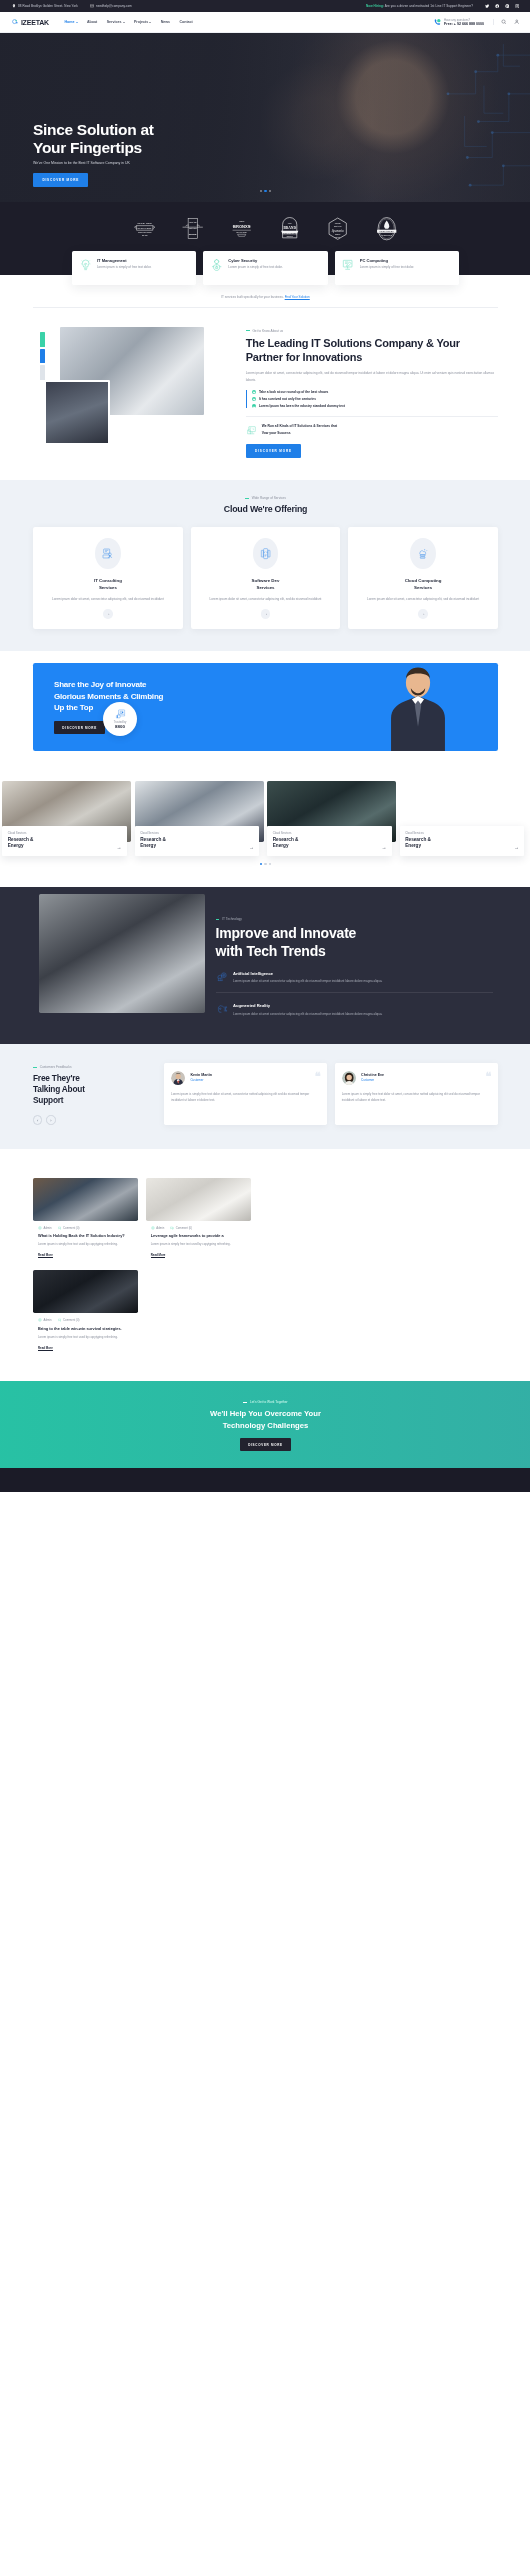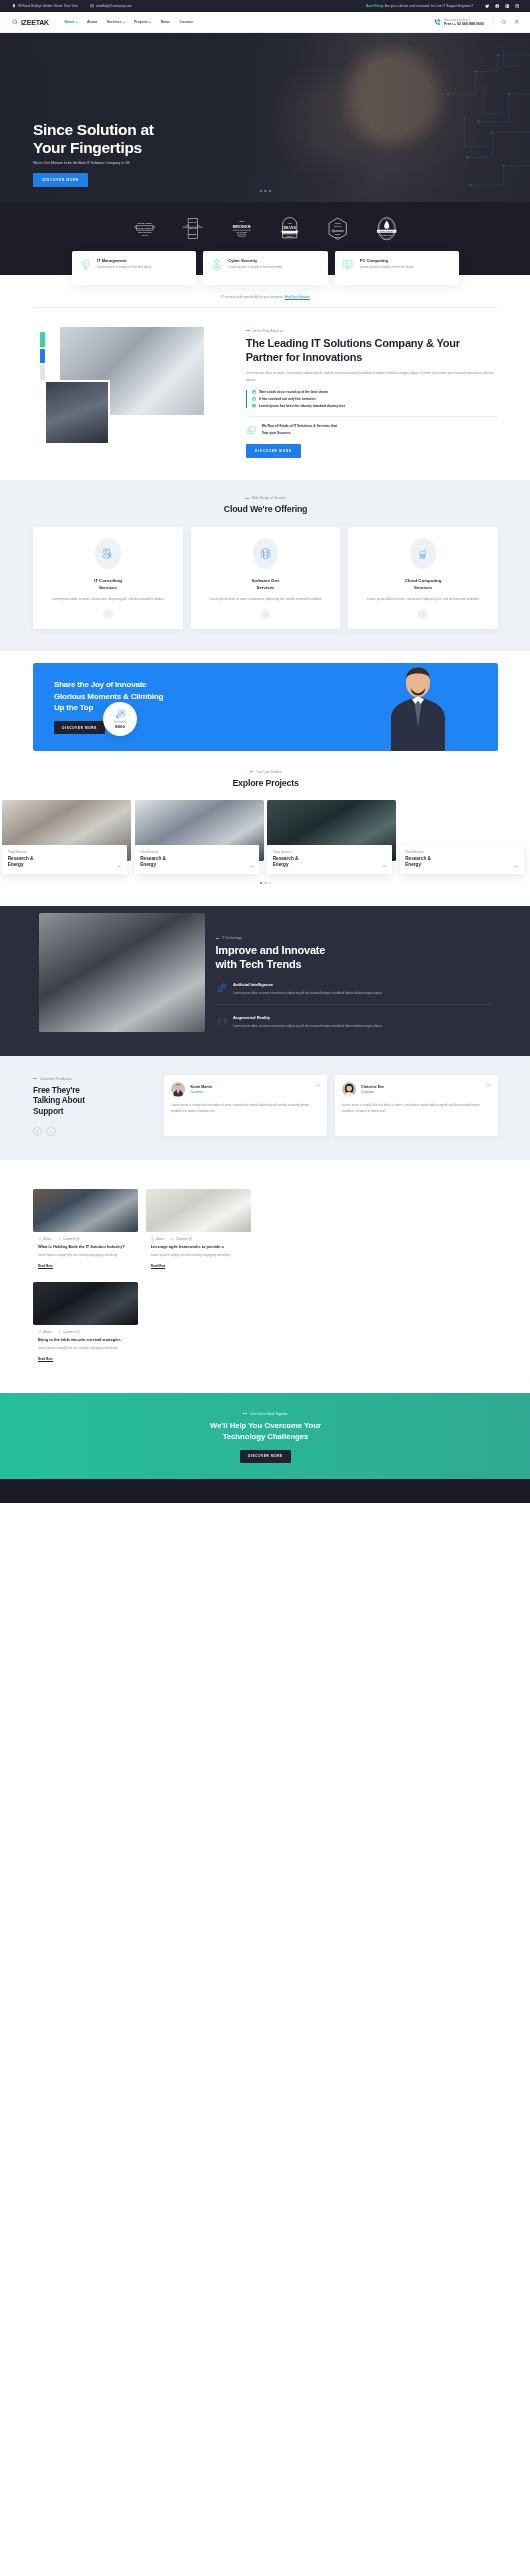--- a/index.html
+++ b/index.html
@@ -205,21 +205,21 @@
   .dots i { width: 2.2px; height: 2.2px; border-radius: 50%; background: #cfd5de; display: block; }
   .dots i.on { background: #1f7fe8; }
 
   
   .trends { background: #2c2e3d; position: relative; padding: 16.6px 0 19px; margin-top: 7.7px; }
   .trends-inner { display: flex; gap: 11px; }
   .trends-media { width: 166px; height: 119px; border-radius: 1.7px; overflow: hidden; margin-left: 5.5px; margin-top: -10px;
     background: linear-gradient(150deg,#8e9398 0%, #3c4048 40%, #b9bec3 75%, #55595f 100%); }
   .trends-body { flex: 1; padding-top: 13.3px; padding-right: 5.5px; }
   .trends-body .eyebrow { color: #a9adb8; }
-  .trends-body .h2 { color: #fff; font-size: 11px; }
+  .trends-body .h2 { color: #fff; font-size: 14px; }
   .trend-item { display: flex; gap: 5.5px; margin-top: 10px; padding-bottom: 7.7px; border-bottom: 0.6px solid rgba(255,255,255,.09); }
   .trend-item:last-child { border-bottom: none; }
   .trend-ico { width: 12px; height: 12px; flex: none; }
   .trend-ico svg { width: 100%; height: 100%; stroke: #2f7be0; fill: none; stroke-width: 1.2; }
   .trend-item h3 { font-size: 4.1px; font-weight: 800; color: #fff; }
   .trend-item p { margin-top: 2.8px; font-size: 3px; color: #a9adb8; line-height: 2.1; }
 
   
   .testi { background: #eef2f7; padding: 19px 0 24px; }
   .testi-inner { display: flex; gap: 8.8px; }
@@ -243,21 +243,21 @@
   .ncard-img { height: 43px; border-radius: 1.7px; overflow: hidden; }
   .ncard-body { background: #fff; padding: 5px 5px 6px; }
   .nmeta { display: flex; gap: 6px; align-items: center; font-size: 2.8px; color: #8b909d; }
   .nmeta span { display: flex; align-items: center; gap: 1.7px; }
   .nmeta svg { width: 3.9px; height: 3.9px; stroke: #3ad2a8; fill: none; stroke-width: 1.3; }
   .ncard h3 { margin-top: 3.3px; font-size: 3.9px; font-weight: 800; color: #1d2233; line-height: 1.5; }
   .ncard p { margin-top: 3.3px; font-size: 2.9px; color: #8b909d; line-height: 2; }
   .readmore { margin-top: 3.9px; font-size: 2.9px; font-weight: 700; color: #1d2233; text-decoration: none; display: inline-block; border-bottom: 0.6px solid #1d2233; }
 
   
-  .foot-cta { background: #be185d; position: relative; overflow: hidden; padding: 19px 0 16.6px; text-align: center; margin-top: 5.5px; }
+  .foot-cta { background: #d946ef; position: relative; overflow: hidden; padding: 19px 0 16.6px; text-align: center; margin-top: 5.5px; }
   .foot-cta:before { content:''; position:absolute; inset:0; background: linear-gradient(90deg, rgba(30,200,160,.95), rgba(28,190,155,.88)); }
   .foot-cta-inner { position: relative; }
   .foot-cta .eyebrow { justify-content: center; color: #d8fff3; }
   .foot-cta .eyebrow .dash { background: #ffffff; }
   .foot-cta h2 { font-size: 7.7px; line-height: 1.5; color: #fff; font-weight: 800; }
   .foot-bar { background: #1b1b27; height: 24px; }
 </style>
 </head>
 <body>
 
@@ -656,27 +656,20 @@
         <path d="M24 10.5a1.6 1.6 0 0 1 3 0 1.6 1.6 0 0 1 3 0c0 2-3 3.6-3 3.6s-3-1.6-3-3.6z" fill="#1f7fe8" stroke="none"></path>
         <path d="M9 22v10M5 24h4v8H5z"></path>
         <path d="M9 24l3-6a2 2 0 0 1 3 2l-1 4h6l-2 8H9z"></path>
       </svg>
       <div class="lbl">Trusted by</div>
       <div class="num">8800</div>
     </div>
   </div>
 
   <div class="projects">
-    <div class="center-head">
-      <div class="eyebrow">
-        <i class="dash"></i>
-        <span>Our Case Studies</span>
-      </div>
-      <h2 class="h2">Explore Projects</h2>
-    </div>
     <div class="proj-row">
       <div class="proj">
         <div class="proj-img" style="background:linear-gradient(150deg,#d8d4cc 0%,#9a9288 35%,#cfcdc7 60%,#6d6a63 100%)"></div>
         <div class="proj-card">
           <div>
             <div class="proj-cat">Cloud Services</div>
             <div class="proj-title">
               <span>Research &amp;</span><br>
               <span>Energy</span>
             </div>

